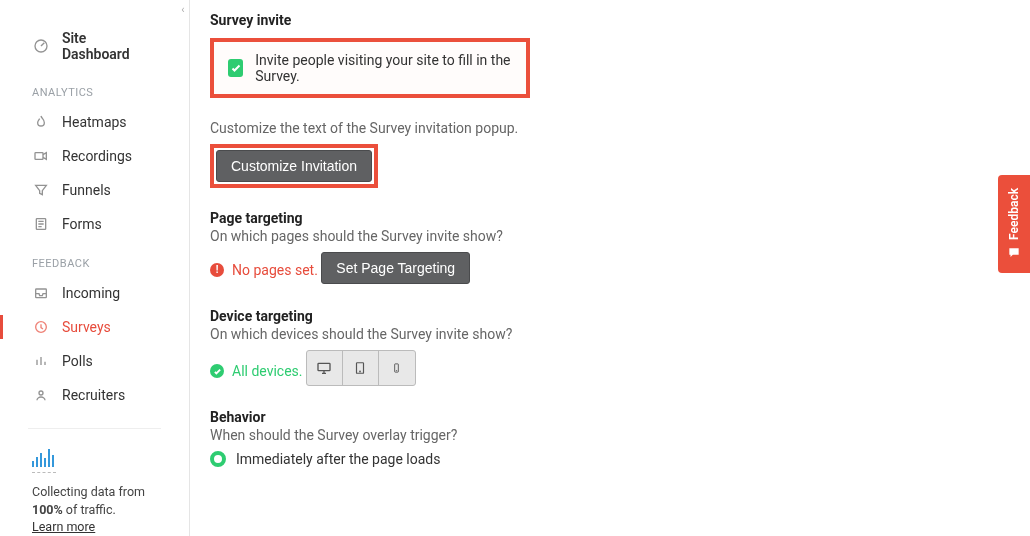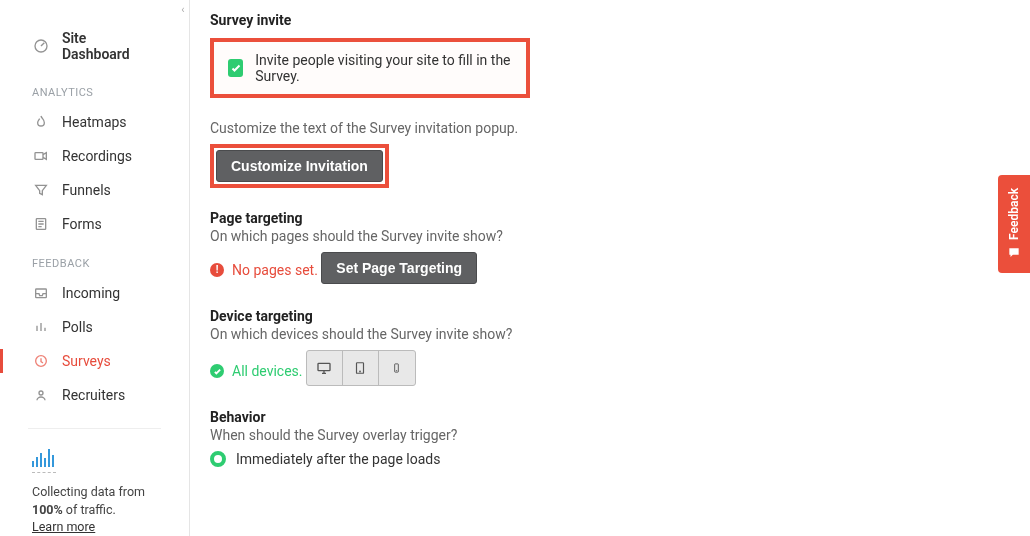--- a/index.html
+++ b/index.html
@@ -33,21 +33,21 @@
   .section h4 { margin: 0 0 2px; font-size: 14px; font-weight: 700; color: #222; }
   .section .desc { font-size: 14px; color: #666; margin-bottom: 8px; }
 
   .callout { border: 4px solid #eb4f3b; background: rgba(235,79,59,0.02); padding: 10px 14px; display: flex; align-items: center; gap: 12px; width: 320px; }
   .callout2 { border: 4px solid #eb4f3b; display: inline-block; padding: 2px; }
 
   .content { position: relative; padding-top: 12px; }
 
   .checkbox { width: 18px; height: 18px; border-radius: 3px; background: #2ecc71; display: inline-flex; align-items: center; justify-content: center; color: #fff; font-size: 12px; }
 
-  .btn-dark { background: #5f6062; color: #fff; border: 1px solid #4a4b4d; border-radius: 3px; padding: 7px 14px; font-size: 14px; font-weight: 700; cursor: pointer; }
+  .btn-dark { background: #5f6062; color: #fff; border: 1px solid #4a4b4d; border-radius: 3px; padding: 7px 14px; font-size: 14px; font-weight: 400; cursor: pointer; }
 
   .warn { color: #e74c3c; display: inline-flex; align-items: center; gap: 8px; margin-bottom: 8px; }
   .warn-icon { width: 14px; height: 14px; border-radius: 50%; background: #e74c3c; color: #fff; font-size: 10px; display: inline-flex; align-items: center; justify-content: center; font-weight: 700; }
 
   .ok { color: #2ecc71; display: inline-flex; align-items: center; gap: 8px; margin-bottom: 8px; justify-content: flex-end; }
   .ok-icon { width: 14px; height: 14px; border-radius: 50%; background: #2ecc71; color: #fff; font-size: 9px; display: inline-flex; align-items: center; justify-content: center; }
 
   .device-row { display: inline-flex; border: 1px solid #bbb; border-radius: 3px; overflow: hidden; background: #e8e8e8; }
   .device-btn { width: 36px; height: 34px; border-right: 1px solid #bbb; display: flex; align-items: center; justify-content: center; cursor: pointer; color: #555; }
   .device-btn:last-child { border-right: none; }
@@ -125,38 +125,38 @@
       <div class="side-item">
         <span class="icon">
           <svg width="16" height="16" viewBox="0 0 24 24" fill="none" stroke="#666" stroke-width="2">
               <path d="M4 13h5l1 3h4l1-3h5"></path>
               <rect x="4" y="6" width="16" height="13" rx="1"></rect>
             </svg>
         </span>
         <span>Incoming</span>
       </div>
 
-      <div class="side-item">
-        <span class="icon">
-          <svg width="16" height="16" viewBox="0 0 24 24" fill="none" stroke="#666" stroke-width="2">
-              <path d="M6 18V10M12 18V6M18 18v-5"></path>
-            </svg>
-        </span>
-        <span>Polls</span>
-      </div>
-
       <div class="side-item active">
         <span class="left-bar"></span>
         <span class="icon">
           <svg width="16" height="16" viewBox="0 0 24 24" fill="none" stroke="#e74c3c" stroke-width="2">
               <circle cx="12" cy="12" r="8"></circle>
               <path d="M12 8v5l3 2"></path>
             </svg>
         </span>
         <span>Surveys</span>
+      </div>
+
+      <div class="side-item">
+        <span class="icon">
+          <svg width="16" height="16" viewBox="0 0 24 24" fill="none" stroke="#666" stroke-width="2">
+              <path d="M6 18V10M12 18V6M18 18v-5"></path>
+            </svg>
+        </span>
+        <span>Polls</span>
       </div>
 
       <div class="side-item">
         <span class="icon">
           <svg width="16" height="16" viewBox="0 0 24 24" fill="none" stroke="#666" stroke-width="2">
               <circle cx="12" cy="9" r="3"></circle>
               <path d="M6 20c0-3 3-5 6-5s6 2 6 5"></path>
             </svg>
         </span>
         <span>Recruiters</span>

